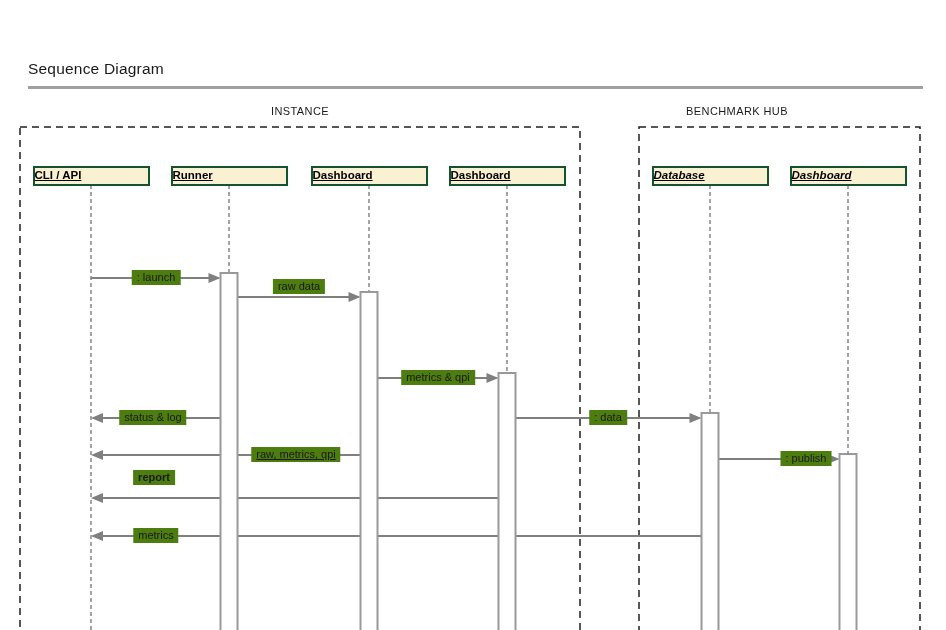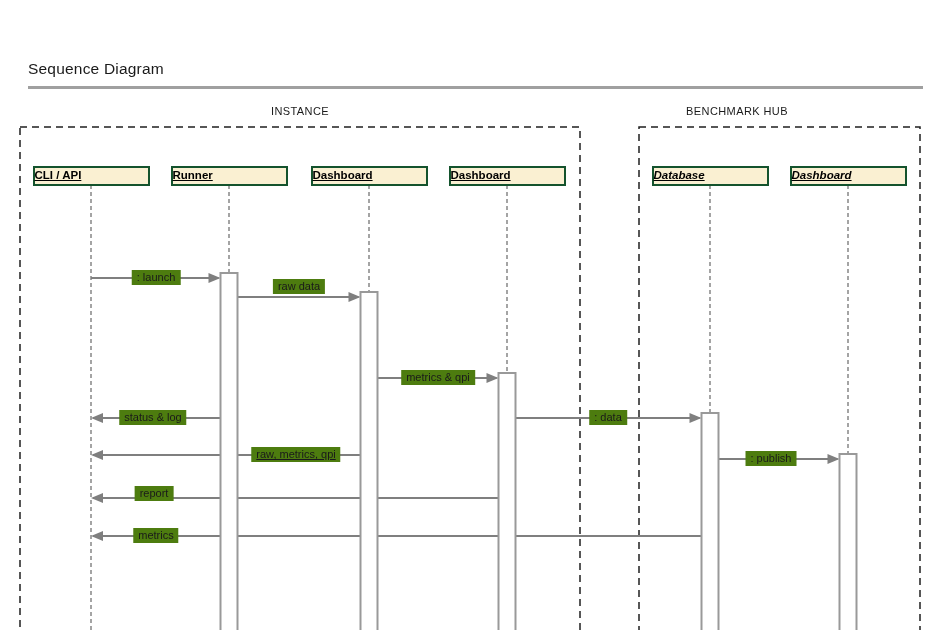--- a/index.html
+++ b/index.html
@@ -56,22 +56,22 @@
         <rect x="839.5" y="406" width="17" height="182" fill="#ffffff" stroke="#999999" stroke-width="2"></rect>
       </svg>
   <div class="frame-label" style="left: 300px; top: 57px;">INSTANCE</div>
       <div class="frame-label" style="left: 737px; top: 57px;">BENCHMARK HUB</div>
       <div class="msg-label" style="left: 156px; top: 222px;">: launch</div>
       <div class="msg-label" style="left: 299px; top: 231px;">raw data</div>
       <div class="msg-label" style="left: 438px; top: 322px; text-align: center;">metrics &amp; qpi</div>
       <div class="msg-label" style="left: 153px; top: 362px;">status &amp; log</div>
       <div class="msg-label" style="left: 608px; top: 362px;">: data</div>
       <div class="msg-label" style="left: 296px; top: 399px; text-decoration: underline;">raw, metrics, qpi</div>
-      <div class="msg-label" style="left: 771px; top: 403px;">: publish</div>
-      <div class="msg-label" style="left: 154px; top: 438px;">report</div>
+      <div class="msg-label" style="left: 806px; top: 403px;">: publish</div>
+      <div class="msg-label" style="left: 154px; top: 422px; font-weight: bold;">report</div>
       <div class="msg-label" style="left: 156px; top: 480px;">metrics</div>
       <div class="head" style="left: 32.5px; top: 118px; width: 117px;">CLI / API</div>
       <div class="head" style="left: 170.5px; top: 118px; width: 117px;">Runner</div>
       <div class="head" style="left: 310.5px; top: 118px; width: 117px;">Dashboard</div>
       <div class="head" style="left: 448.5px; top: 118px; width: 117px;">Dashboard</div>
       <div class="head" style="left: 651.5px; top: 118px; width: 117px; font-style: italic;">Database</div>
       <div class="head" style="left: 789.5px; top: 118px; width: 117px; font-style: italic;">Dashboard</div>
     </div>
 </div>
 

